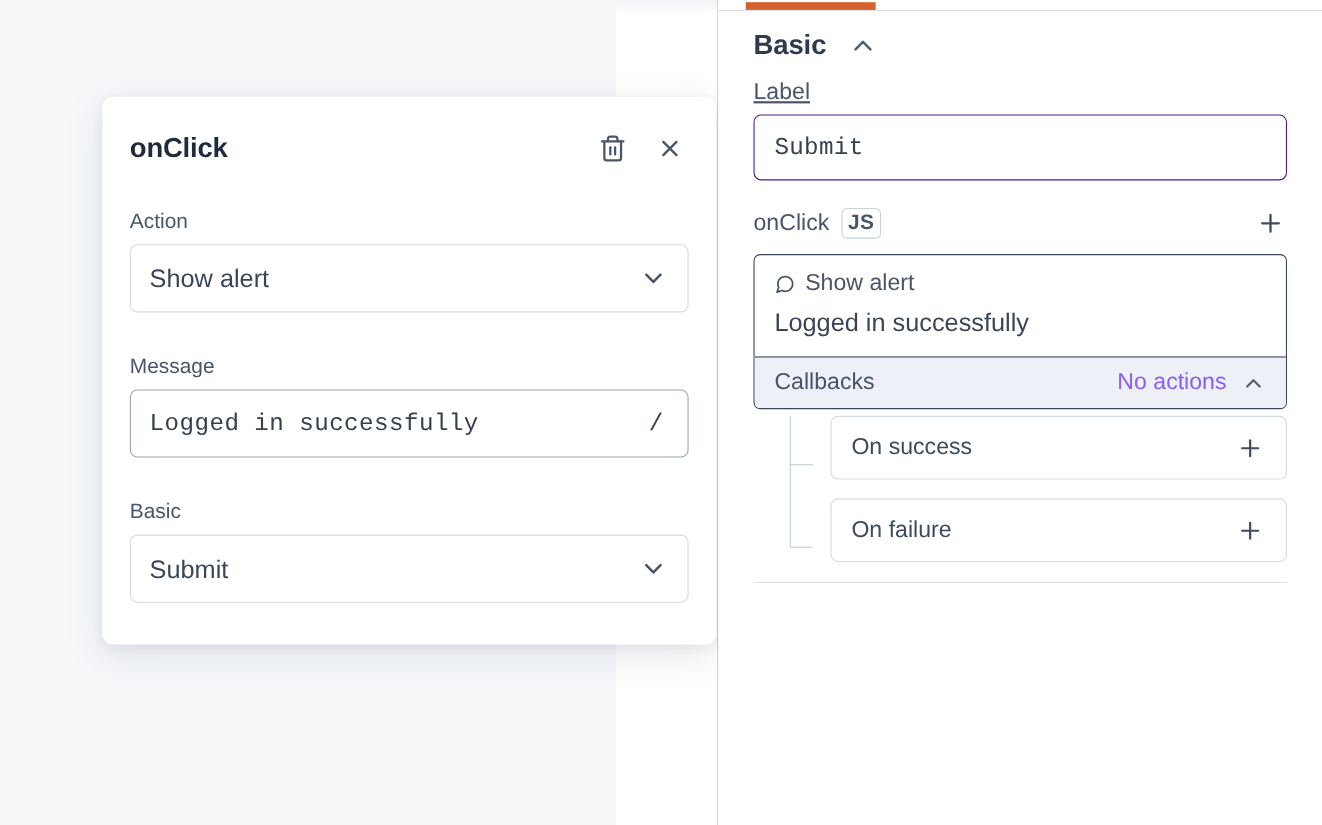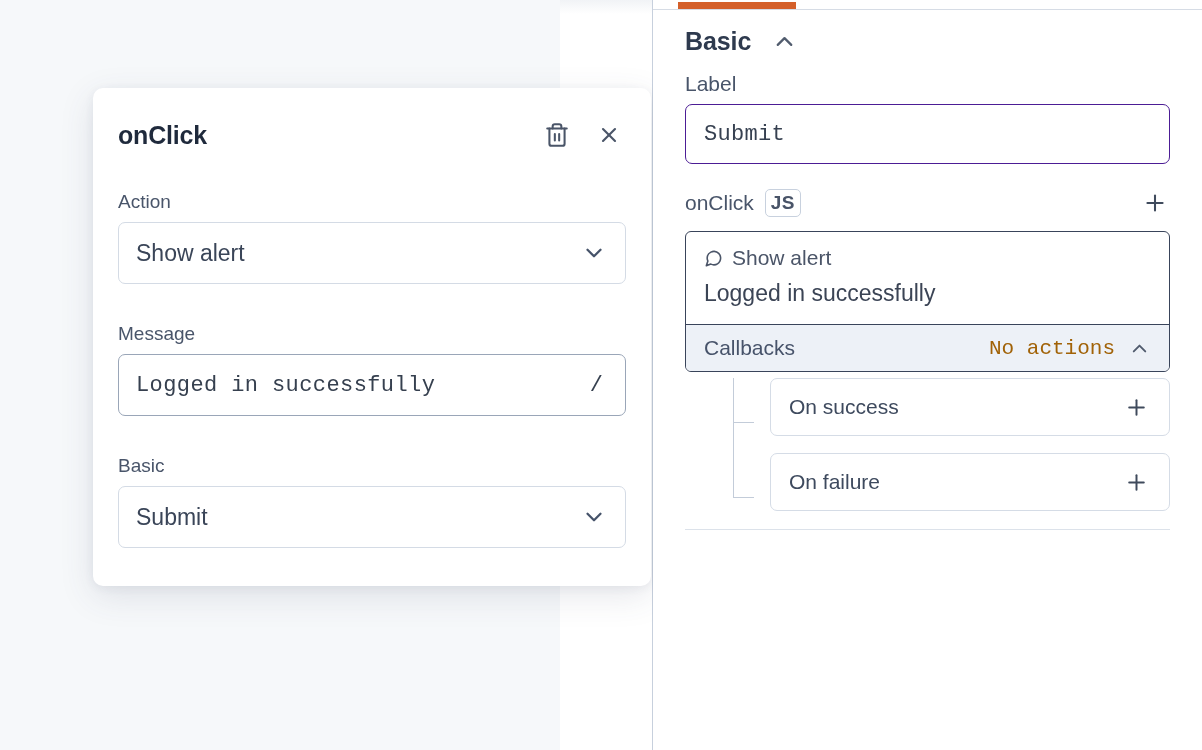--- a/index.html
+++ b/index.html
@@ -182,20 +182,21 @@
     color: #2E3A4E;
     letter-spacing: -0.1px;
   }
   .chevron-up { color: #515C6E; display: flex; }
 
   .prop-label {
     font-size: 21px;
     color: #49556A;
     display: block;
     margin-bottom: 8px;
+    text-decoration: underline;
   }
   .text-input {
     height: 60px;
     border: 1px solid #4c1d95;
     border-radius: 7px;
     background: #FFFFFF;
     display: flex;
     align-items: center;
     padding: 0 18px;
     cursor: text;
@@ -279,28 +280,27 @@
     font-size: 21px;
     color: #47536A;
   }
   .callbacks-right {
     display: flex;
     align-items: center;
     gap: 13px;
   }
   .callbacks-status {
     font-size: 21px;
-    color: #a16207;
-    font-family: Liberation Mono, monospace;
+    color: #8b5cf6;
   }
 
   
   .callbacks-tree {
     position: relative;
-    margin-left: 48px;
+    margin-left: 33px;
     padding-left: 37px;
     margin-top: 6px;
   }
   .tree-spine {
     position: absolute;
     left: 0; top: 0;
     width: 1px;
     height: 119px;
     background: #C3CCD9;
   }

